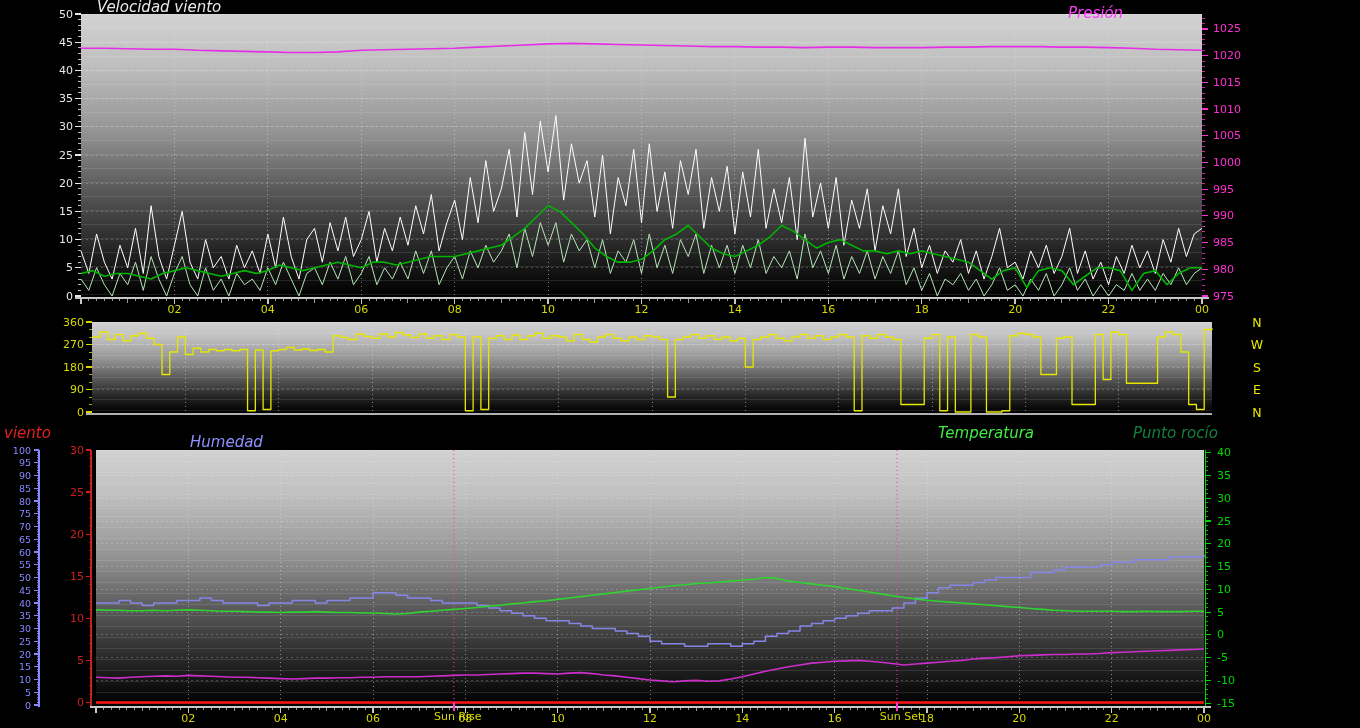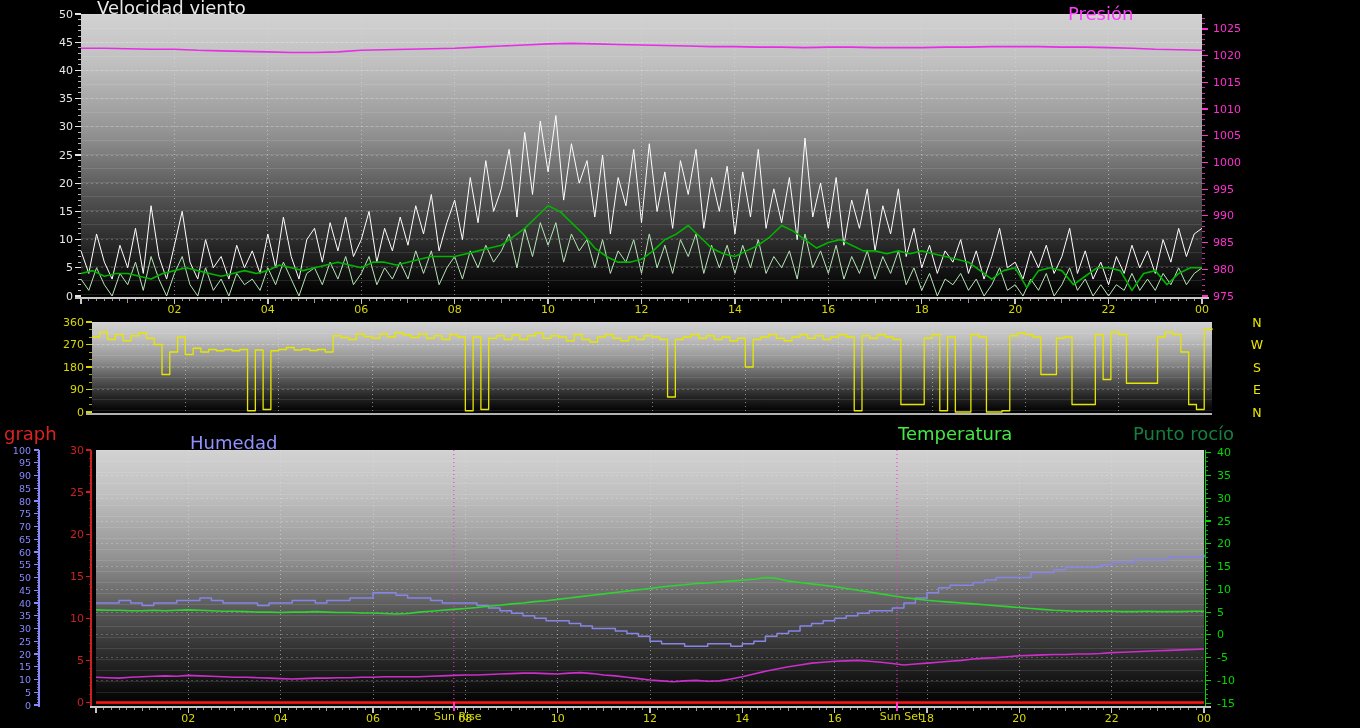--- a/index.html
+++ b/index.html
@@ -6,21 +6,21 @@
   #stage{position:relative;width:1360px;height:728px;background:#000;overflow:hidden;
          font-family:"DejaVu Sans",sans-serif;}
   .plot{position:absolute;
     background-image:
       repeating-linear-gradient(to bottom, rgba(255,255,255,.10) 0 1px, rgba(255,255,255,0) 1px var(--band)),
       linear-gradient(to bottom,#d2d2d2 0%,#bfbfbf 18%,#939393 42%,#5a5a5a 62%,#232323 84%,#000 100%);}
   .p1{left:81px;top:14px;width:1121px;height:282px;--band:14px;}
   .p2{left:92px;top:322px;width:1120px;height:90px;--band:11px;}
   .p3{left:96px;top:450px;width:1108px;height:255px;--band:11px;}
   #overlay{position:absolute;left:0;top:0;}
-  .lbl{position:absolute;font-size:18px;line-height:15px;white-space:nowrap;}
+  .lbl{position:absolute;font-size:15px;line-height:15px;white-space:nowrap;font-style:italic;}
   .t-left{left:97px;top:0px;}
   .t-center{left:487px;top:0px;}
   .t-right{left:1068px;top:6px;}
   .l-rain{left:4px;top:426px;}
   .l-hum{left:190px;top:426px;margin-top:9px;}
   .l-temp{left:898px;top:426px;}
   .l-dew{left:1133px;top:426px;}
 </style>
 </head>
 <body>
@@ -793,17 +793,17 @@
       <text x="1019.3333333333334" y="721.5" fill="#d8d800" font-size="11" text-anchor="middle" style="font-family: &quot;DejaVu Sans&quot;, sans-serif;">20</text>
       <text x="1111.6666666666665" y="721.5" fill="#d8d800" font-size="11" text-anchor="middle" style="font-family: &quot;DejaVu Sans&quot;, sans-serif;">22</text>
       <text x="1204" y="721.5" fill="#d8d800" font-size="11" text-anchor="middle" style="font-family: &quot;DejaVu Sans&quot;, sans-serif;">00</text>
       <line x1="453.7916666666667" y1="702" x2="453.7916666666667" y2="711" stroke="#ff30d0" stroke-width="2" shape-rendering="crispEdges"></line>
       <text x="457.7916666666667" y="720" fill="#d8d800" font-size="11" text-anchor="middle" style="font-family: &quot;DejaVu Sans&quot;, sans-serif;">Sun Rise</text>
       <line x1="896.9916666666668" y1="702" x2="896.9916666666668" y2="711" stroke="#ff30d0" stroke-width="2" shape-rendering="crispEdges"></line>
       <text x="900.9916666666668" y="720" fill="#d8d800" font-size="11" text-anchor="middle" style="font-family: &quot;DejaVu Sans&quot;, sans-serif;">Sun Set</text>
     </svg>
   <div class="lbl t-left" style="color: rgb(232, 232, 232);">Velocidad viento</div>
   <div class="lbl t-right" style="color: rgb(255, 60, 255);">Presión</div>
-  <div class="lbl l-rain" style="color: rgb(221, 34, 34);">graph</div>
+  <div class="lbl l-rain" style="color: rgb(221, 34, 34);">viento</div>
   <div class="lbl l-hum" style="color: rgb(144, 144, 255);">Humedad</div>
-  <div class="lbl l-temp" style="color: rgb(68, 232, 68);">Temperatura</div>
+  <div class="lbl l-temp" style="color: rgb(68, 232, 68); margin-left: 40px;">Temperatura</div>
   <div class="lbl l-dew" style="color: #15803d;">Punto rocío</div>
 </div>
 
 </body></html>

